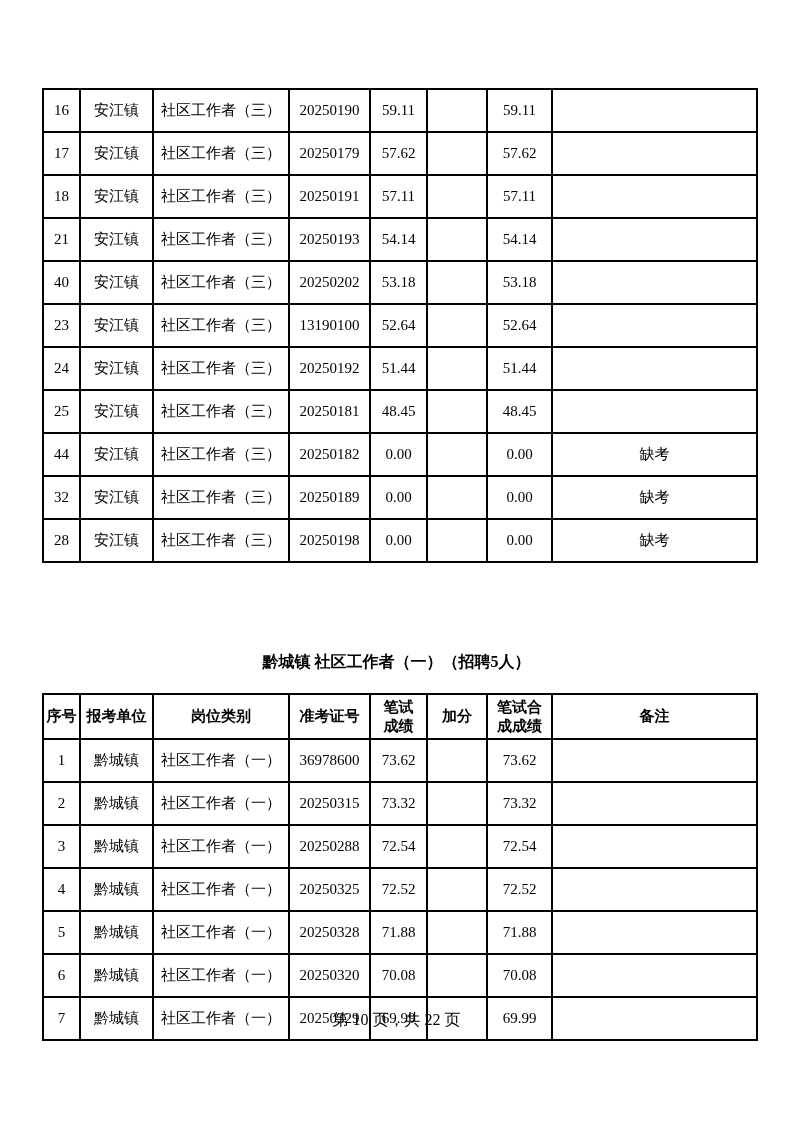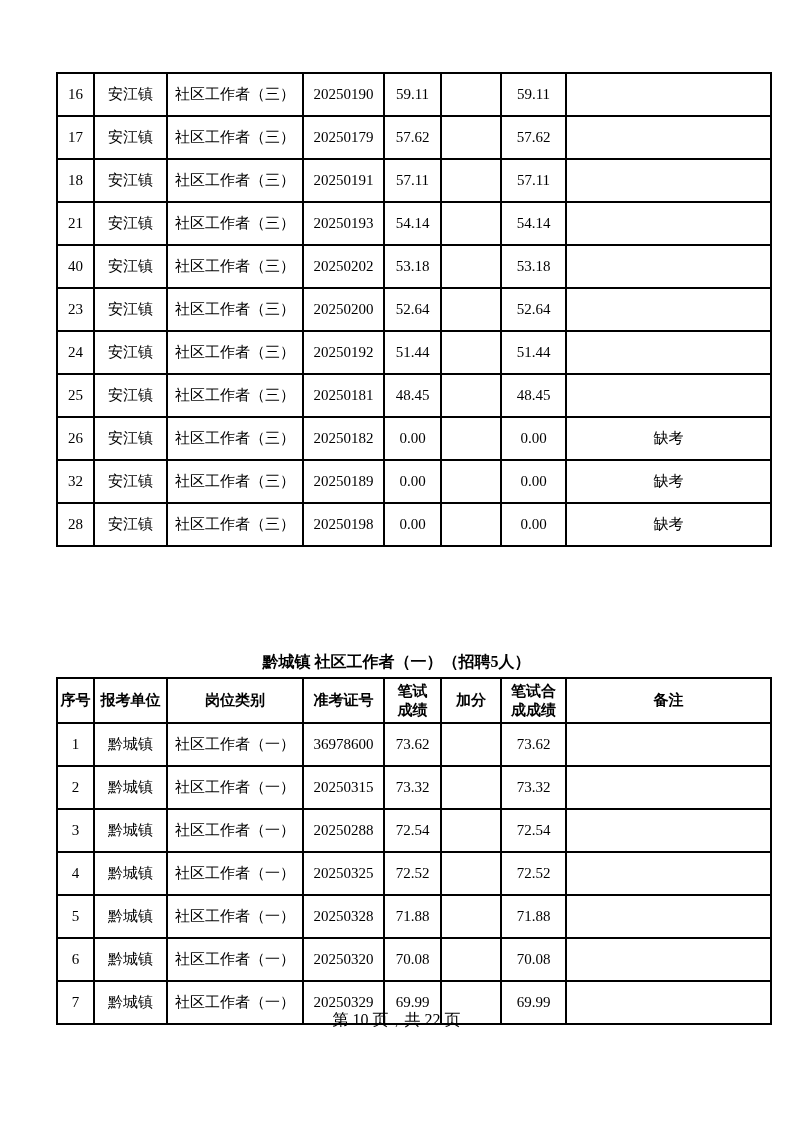--- a/index.html
+++ b/index.html
@@ -11,24 +11,25 @@
     position: relative;
     width: 793px;
     height: 1122px;
     background: #ffffff;
     font-family: "Liberation Serif", "DejaVu Serif", serif;
     color: #000000;
     overflow: hidden;
   }
   table.score-table {
     position: absolute;
-    left: 56px;
+    left: 42px;
     width: 714px;
     border-collapse: collapse;
     table-layout: fixed;
+    margin-top: 16px;
   }
   table.tbl1 { top: 72px; }
   table.tbl2 { top: 677px; font-family: Liberation Serif, serif; }
   .score-table col.c1 { width: 37px; }
   .score-table col.c2 { width: 73px; }
   .score-table col.c3 { width: 136px; }
   .score-table col.c4 { width: 81px; }
   .score-table col.c5 { width: 57px; }
   .score-table col.c6 { width: 60px; }
   .score-table col.c7 { width: 65px; }
@@ -134,21 +135,21 @@
           <td>20250202</td>
           <td>53.18</td>
           <td></td>
           <td>53.18</td>
           <td></td>
         </tr>
         <tr>
           <td>23</td>
           <td>安江镇</td>
           <td>社区工作者（三）</td>
-          <td>20250200</td>
+          <td>13190100</td>
           <td>52.64</td>
           <td></td>
           <td>52.64</td>
           <td></td>
         </tr>
         <tr>
           <td>24</td>
           <td>安江镇</td>
           <td>社区工作者（三）</td>
           <td>20250192</td>
@@ -161,21 +162,21 @@
           <td>25</td>
           <td>安江镇</td>
           <td>社区工作者（三）</td>
           <td>20250181</td>
           <td>48.45</td>
           <td></td>
           <td>48.45</td>
           <td></td>
         </tr>
         <tr>
-          <td>26</td>
+          <td>44</td>
           <td>安江镇</td>
           <td>社区工作者（三）</td>
           <td>20250182</td>
           <td>0.00</td>
           <td></td>
           <td>0.00</td>
           <td>缺考</td>
         </tr>
         <tr>
           <td>32</td>

